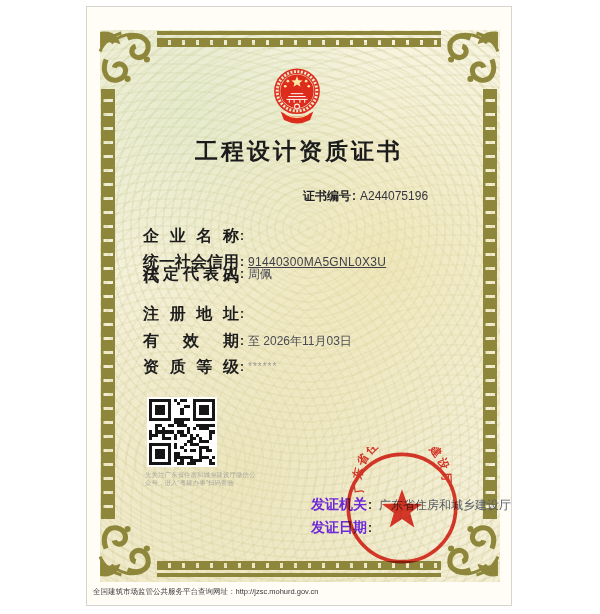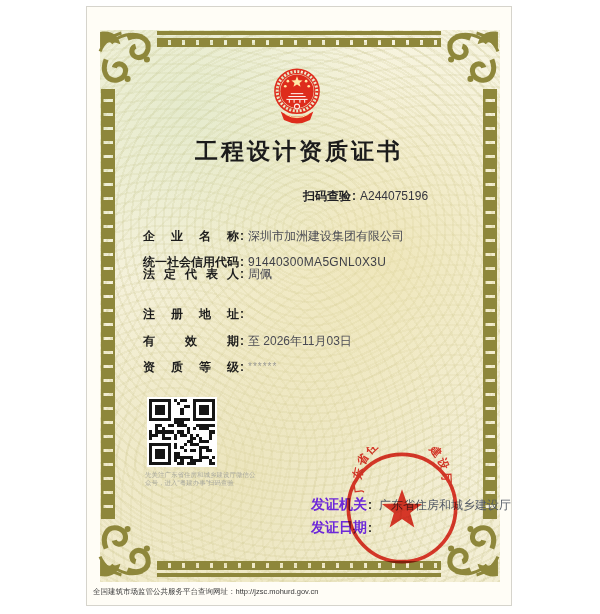--- a/index.html
+++ b/index.html
@@ -47,25 +47,25 @@
   .c-bl{left:10px;bottom:26px;transform:scaleY(-1);}
   .c-br{right:10px;bottom:26px;transform:scale(-1,-1);}
   
   .emblem{position:absolute;left:186px;top:60px;width:48px;height:60px;}
   .title{position:absolute;left:0;top:129px;width:100%;text-align:center;
     font-size:23px;font-weight:bold;color:#1b1b1b;letter-spacing:3px;}
   .certno{position:absolute;left:216px;top:181px;font-size:12px;color:#35353d;}
   .certno b{color:#1f1f24;}
   
   .row{position:absolute;left:56px;display:flex;align-items:flex-start;width:360px;}
-  .flabel{display:inline-block;width:96px;font-size:12px;font-weight:bold;color:#1c1c1c;
+  .flabel{display:inline-block;width:96px;font-size:16px;font-weight:bold;color:#1c1c1c;
     text-align:justify;text-align-last:justify;line-height:14px;}
   .colon{font-weight:bold;color:#1c1c1c;font-size:12px;line-height:14px;margin:0 4px 0 1px;}
   .fvalue{font-size:12px;color:#4a4b54;line-height:14px;}
-  .fvalue.code{color:#3e3f47;letter-spacing:.3px;}
+  .fvalue.code{color:#3e3f47;letter-spacing:.3px;text-decoration:underline;}
   .fvalue.addr{font-size:8px;color:#94948c;line-height:9.5px;width:258px;margin-top:1px;}
   .note{display:block;font-size:10px;color:#9a9a94;letter-spacing:1px;line-height:8px;margin-top:3px;}
   
   .qr{position:absolute;left:60px;top:390px;width:70px;height:70px;background:#fff;padding:2px;box-sizing:border-box;}
   .qr-caption{position:absolute;left:58px;top:464px;width:114px;font-size:6.5px;
     color:#a9a99e;line-height:8px;}
   
   .issue-row{position:absolute;left:224px;display:flex;align-items:center;}
   .ilabel{font-size:14px;font-weight:bold;color:#6d28d9;}
   .ivalue{font-size:12px;color:#545b66;margin-left:3px;}
@@ -154,27 +154,26 @@
         <path d="M17,33.5 v3.5 M22,33.5 v3.5 M28,33.5 v3.5 M33,33.5 v3.5"></path>
         <circle cx="25" cy="41" r="2.6"></circle>
       </g>
       <path d="M8,46 q17,11 34,0 l-3.4,9 q-13.5,7 -27.2,0 Z" fill="#de2c1c"></path>
       <path d="M13,49 q12,7 24,0" stroke="#ffe9a8" stroke-width="1" fill="none"></path>
     </svg>
 
     <div class="title">工程设计资质证书</div>
 
     <div class="certno">
-      <b>扫码查验</b><b class="colon">:</b><span>A244075196</span>
+      <b>证书编号</b><b class="colon">:</b><span>A244075196</span>
     </div>
 
     <div class="row" style="top:222px">
       <span class="flabel">企业名称</span>
         <span class="colon">:</span>
-      <span class="fvalue">深圳市加洲建设集团有限公司</span>
     </div>
     <div class="row" style="top:248px">
       <span class="flabel">统一社会信用代码</span>
         <span class="colon">:</span>
       <span class="fvalue code">91440300MA5GNL0X3U</span>
     </div>
     <div class="row" style="top:260px">
       <span class="flabel">法定代表人</span>
         <span class="colon">:</span>
       <span class="fvalue">周佩</span>

